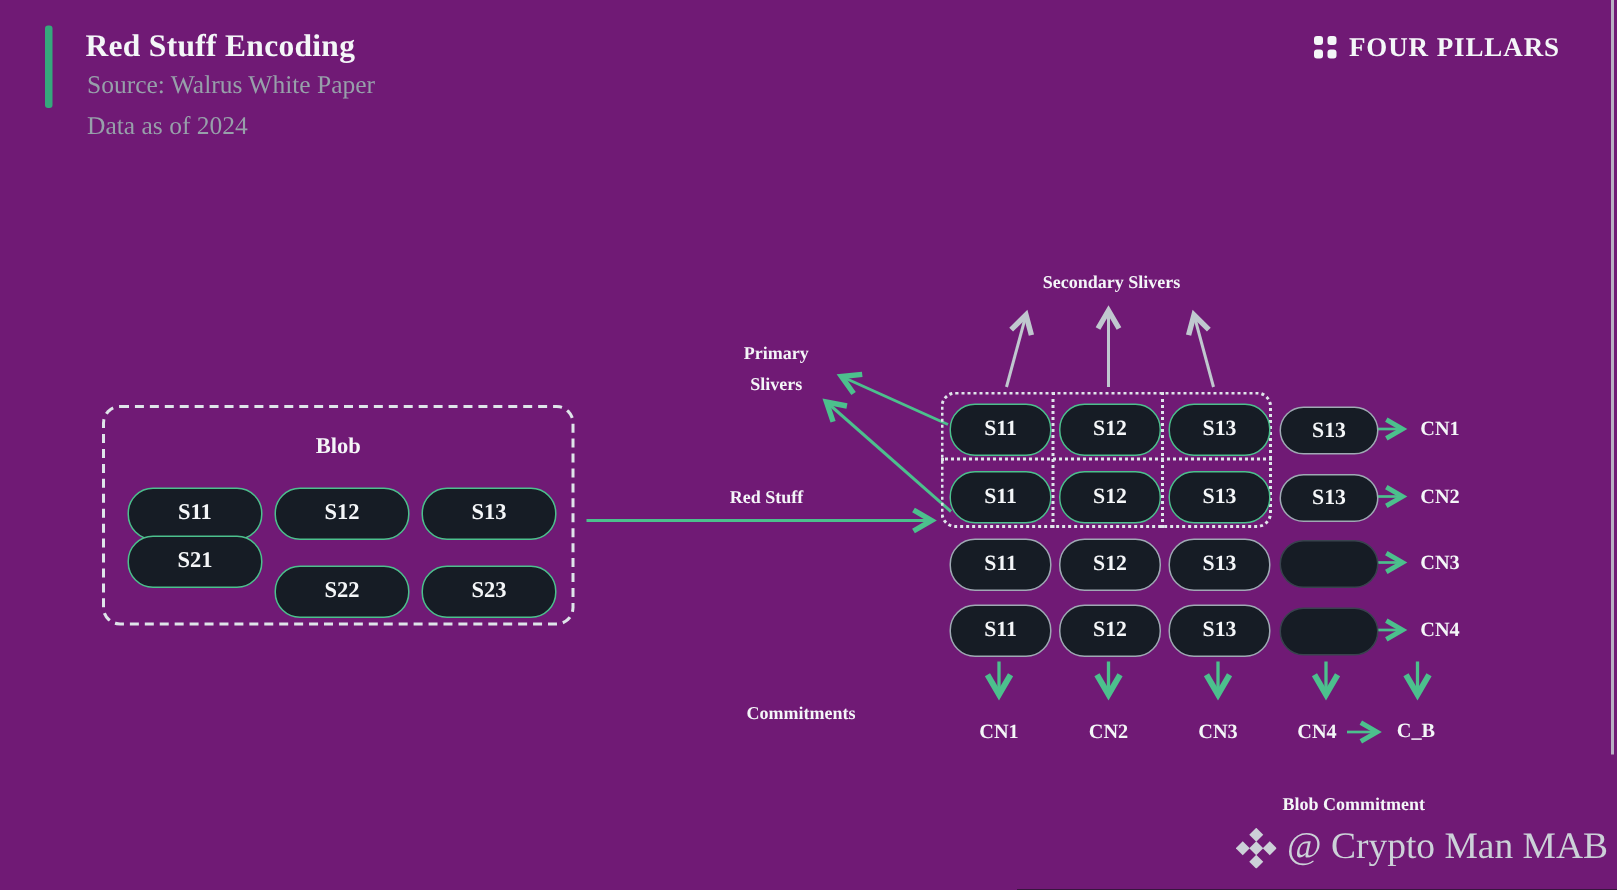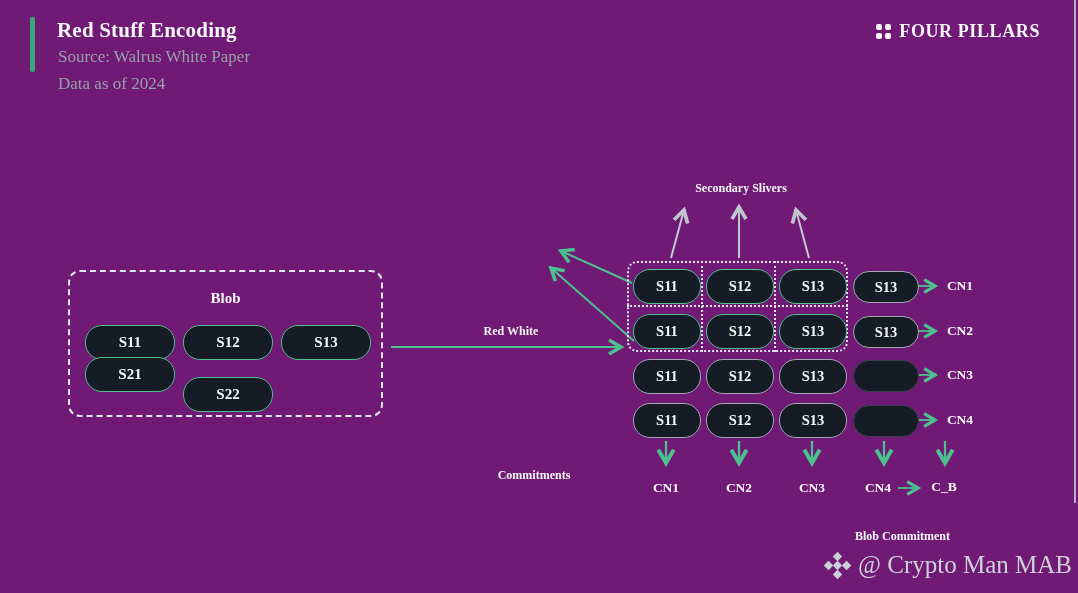--- a/index.html
+++ b/index.html
@@ -97,23 +97,28 @@
     <line x1="898" y1="488" x2="918" y2="488" stroke="#4cc08d" stroke-width="1.8" marker-end="url(#ah-g)"></line>
   </svg>
 
   <div class="abs blob-box"></div>
   <div class="abs blob-title">Blob</div>
   <div class="pill green blob-pill" style="left:85px;top:325px">S11</div>
   <div class="pill green blob-pill" style="left:183px;top:325px">S12</div>
   <div class="pill green blob-pill" style="left:281px;top:325px">S13</div>
   <div class="pill green blob-pill" style="left:85px;top:357px">S21</div>
   <div class="pill green blob-pill" style="left:183px;top:377px">S22</div>
+  <div class="pill green blob-pill" style="left:281px;top:377px">S23</div>
 
+  <div class="lbl" style="left:470px;top:225px;width:95px;line-height:21px">
+    <div>Primary</div>
+    <div>Slivers</div>
+  </div>
   <div class="lbl" style="left:650px;top:181px;width:182px">Secondary Slivers</div>
-  <div class="lbl" style="left:467px;top:324px;width:88px">Red White</div>
+  <div class="lbl" style="left:467px;top:324px;width:88px">Red Stuff</div>
 
   <div class="abs grid-frame"></div>
   <div class="abs grid-vdiv" style="left:701px"></div>
   <div class="abs grid-vdiv" style="left:774px"></div>
   <div class="abs grid-hdiv"></div>
 
   <div class="pill green grid-pill" style="left:633px;top:269px">S11</div>
   <div class="pill green grid-pill" style="left:706px;top:269px">S12</div>
   <div class="pill green grid-pill" style="left:779px;top:269px">S13</div>
   <div class="pill gray node-pill" style="left:853px;top:271px">S13</div>

